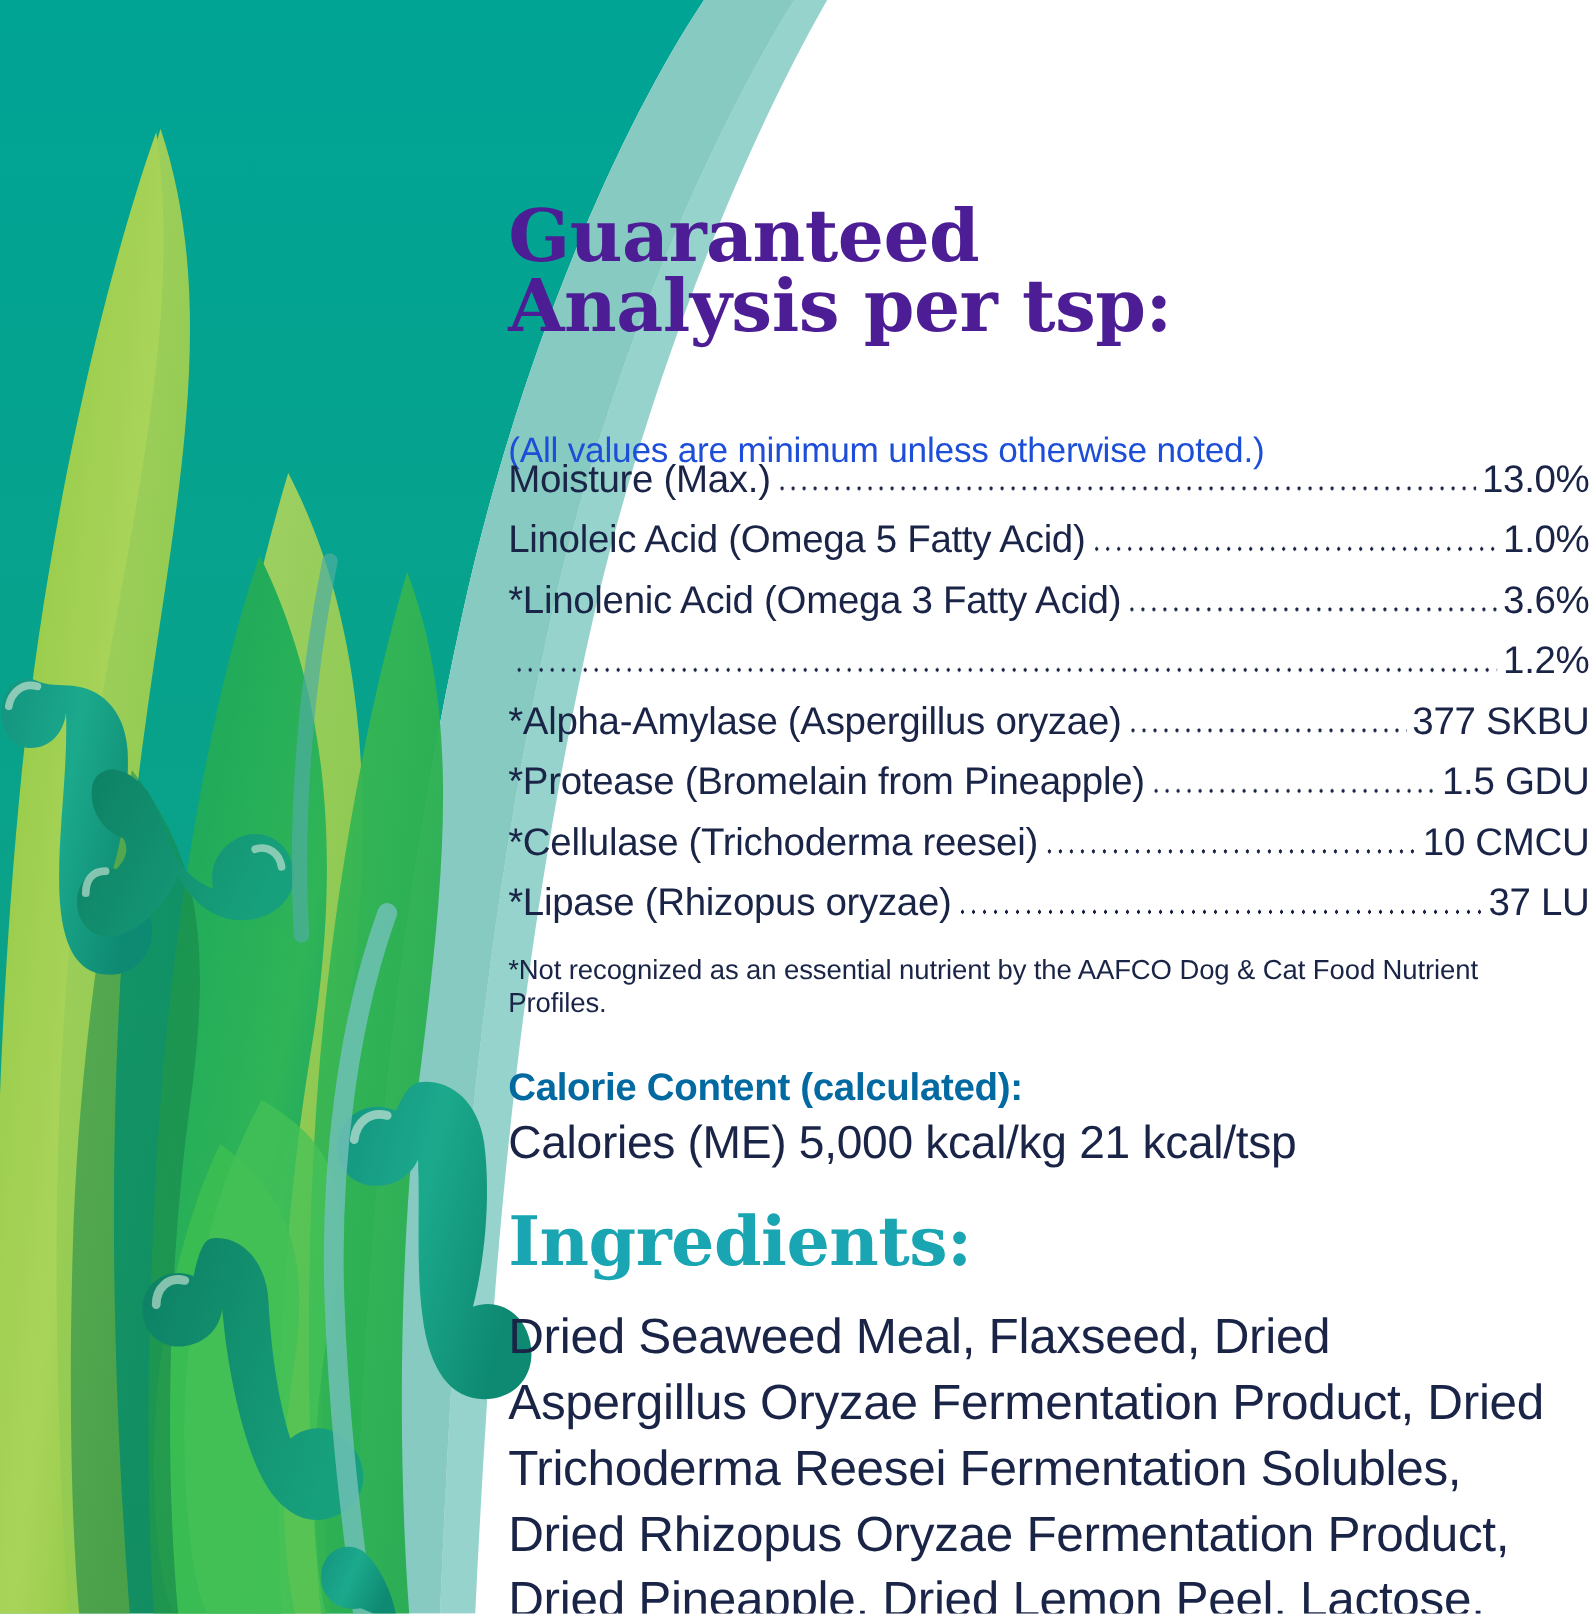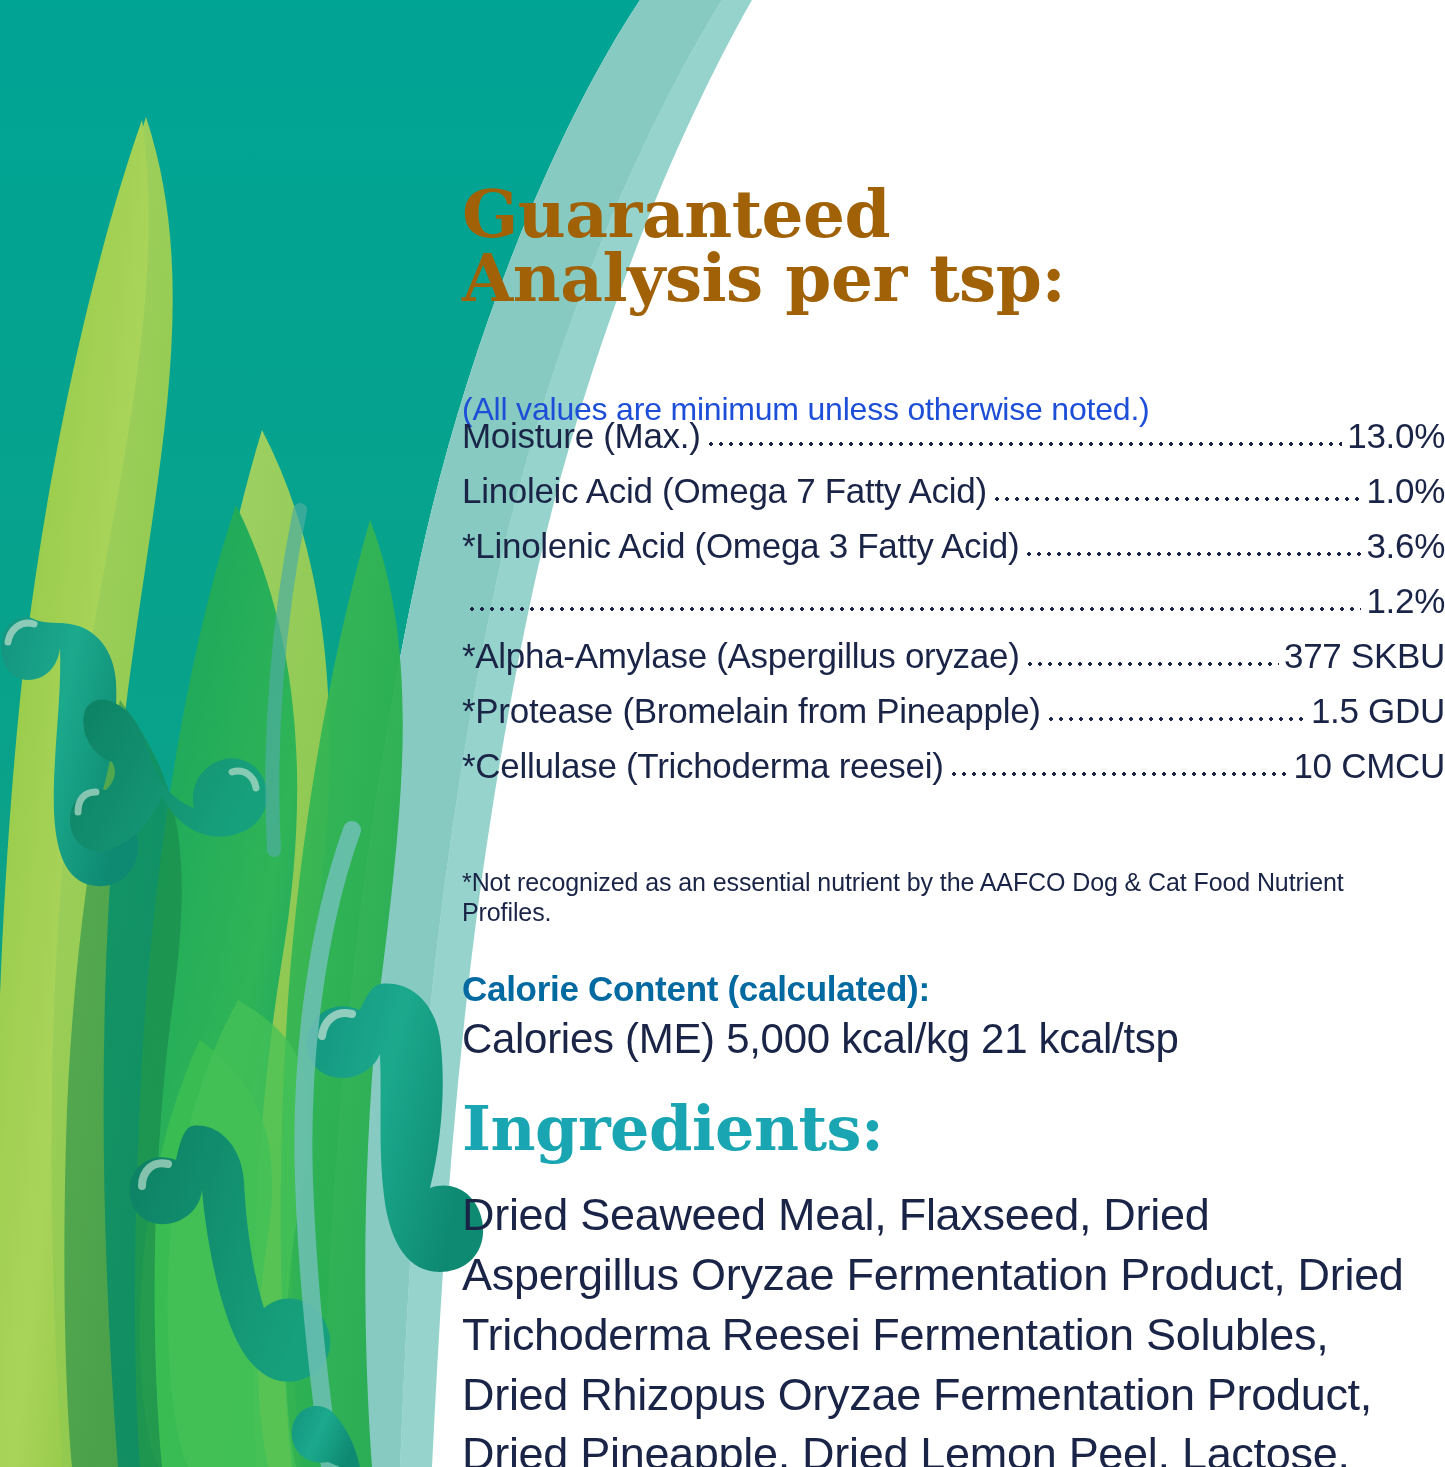--- a/index.html
+++ b/index.html
@@ -28,21 +28,21 @@
   
   #content {
     position: absolute;
     left: 462px;
     top: 0;
     width: 983px;
     height: 1467px;
   }
 
   .h-main {
-    color: #a16207;
+    color: #4c1d95;
     font-family: "DejaVu Serif", serif;
     font-weight: bold;
     font-size: 66px;
     line-height: 0.97;
     letter-spacing: -0.5px;
     margin: 0;
     white-space: pre-line;
   }
   #title-block {
     position: absolute;
@@ -356,21 +356,21 @@
 
     <div id="ga-rows">
 
       <div class="ga-row">
         <span class="ga-label">Moisture (Max.)</span>
         <span class="ga-leader"></span>
         <span class="ga-value">13.0%</span>
       </div>
 
       <div class="ga-row">
-        <span class="ga-label">Linoleic Acid (Omega 7 Fatty Acid)</span>
+        <span class="ga-label">Linoleic Acid (Omega 5 Fatty Acid)</span>
         <span class="ga-leader"></span>
         <span class="ga-value">1.0%</span>
       </div>
 
       <div class="ga-row">
         <span class="ga-label">*Linolenic Acid (Omega 3 Fatty Acid)</span>
         <span class="ga-leader"></span>
         <span class="ga-value">3.6%</span>
       </div>
 
@@ -390,20 +390,25 @@
         <span class="ga-leader"></span>
         <span class="ga-value">1.5 GDU</span>
       </div>
 
       <div class="ga-row">
         <span class="ga-label">*Cellulase (Trichoderma reesei)</span>
         <span class="ga-leader"></span>
         <span class="ga-value">10 CMCU</span>
       </div>
 
+      <div class="ga-row">
+        <span class="ga-label">*Lipase (Rhizopus oryzae)</span>
+        <span class="ga-leader"></span>
+        <span class="ga-value">37 LU</span>
+      </div>
 
     </div>
 
     <div id="footnote">*Not recognized as an essential nutrient by the AAFCO Dog &amp; Cat Food Nutrient Profiles.</div>
 
     <div id="calorie-block">
       <div id="calorie-heading">Calorie Content (calculated):</div>
       <div id="calorie-line">Calories (ME) 5,000 kcal/kg 21 kcal/tsp</div>
     </div>
 

